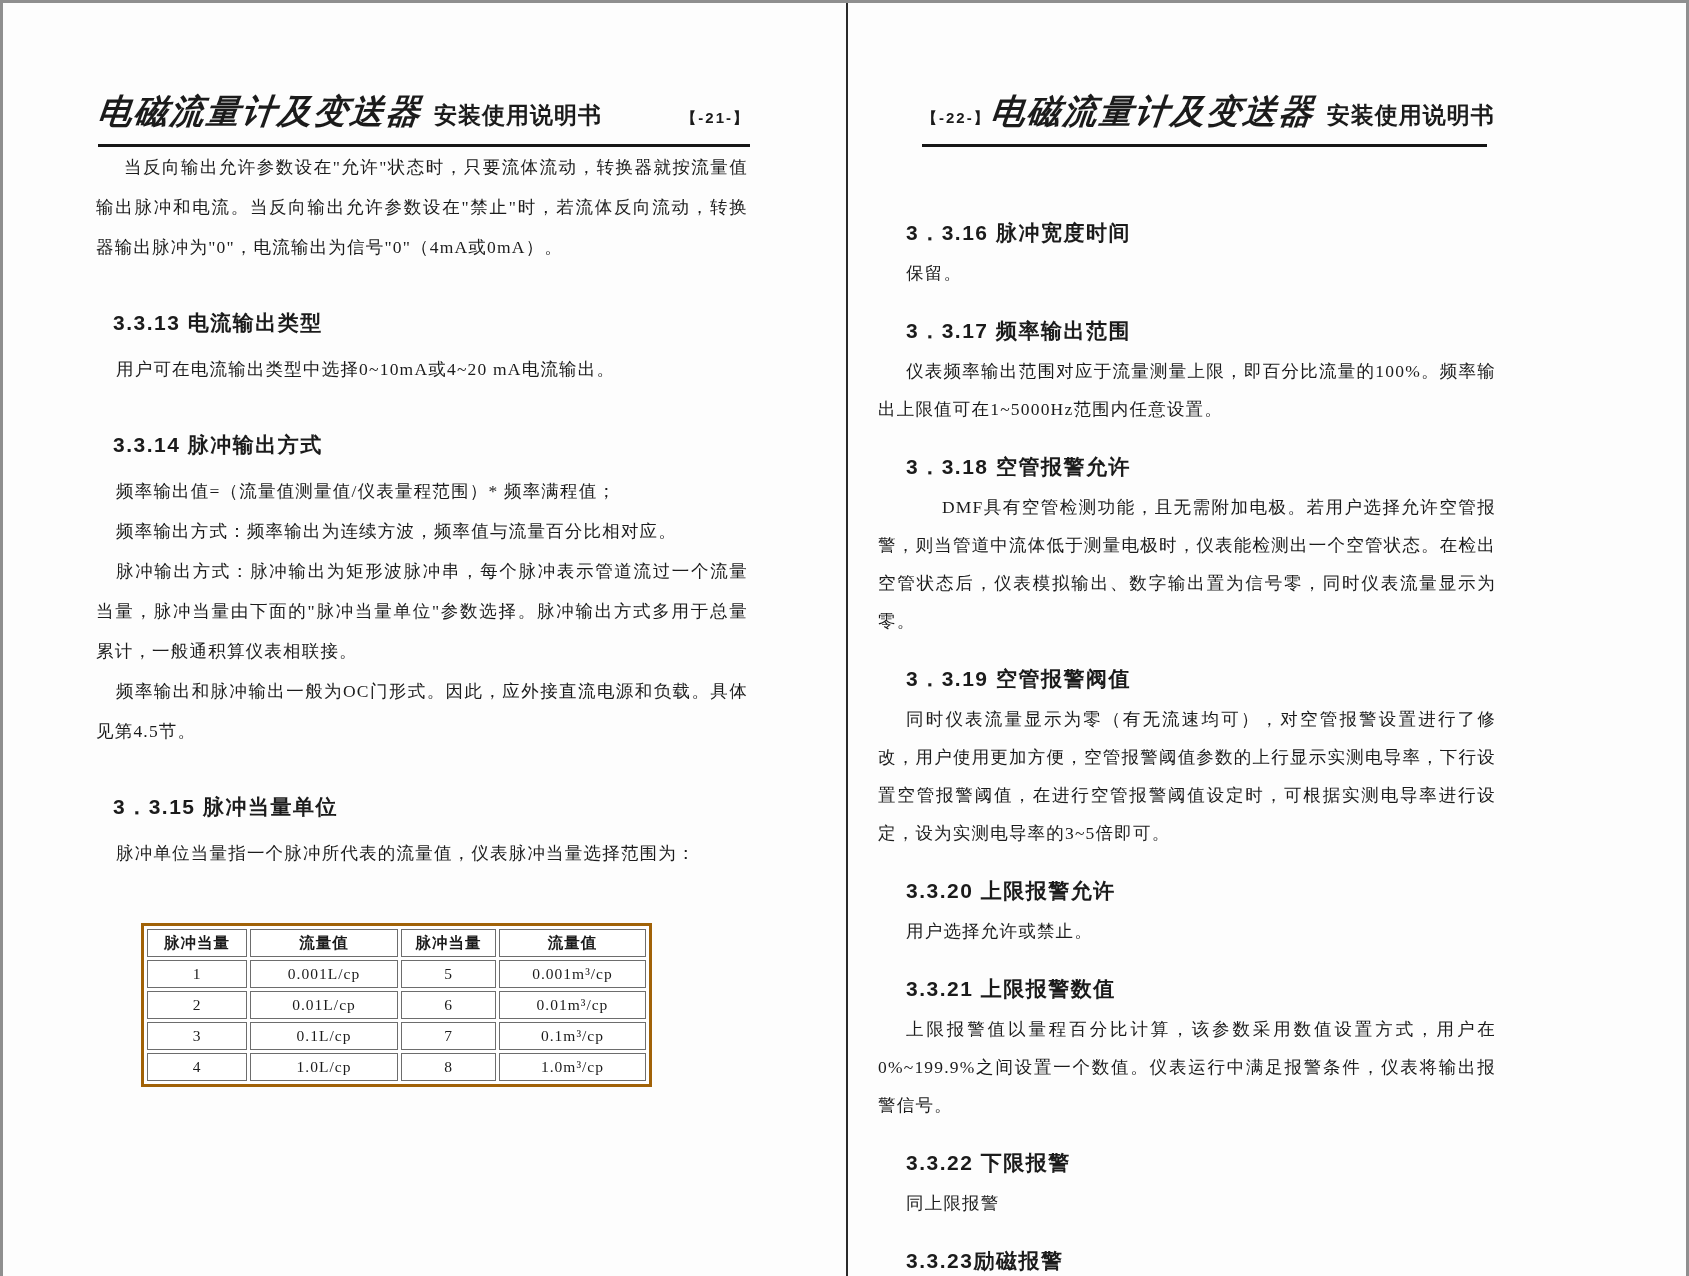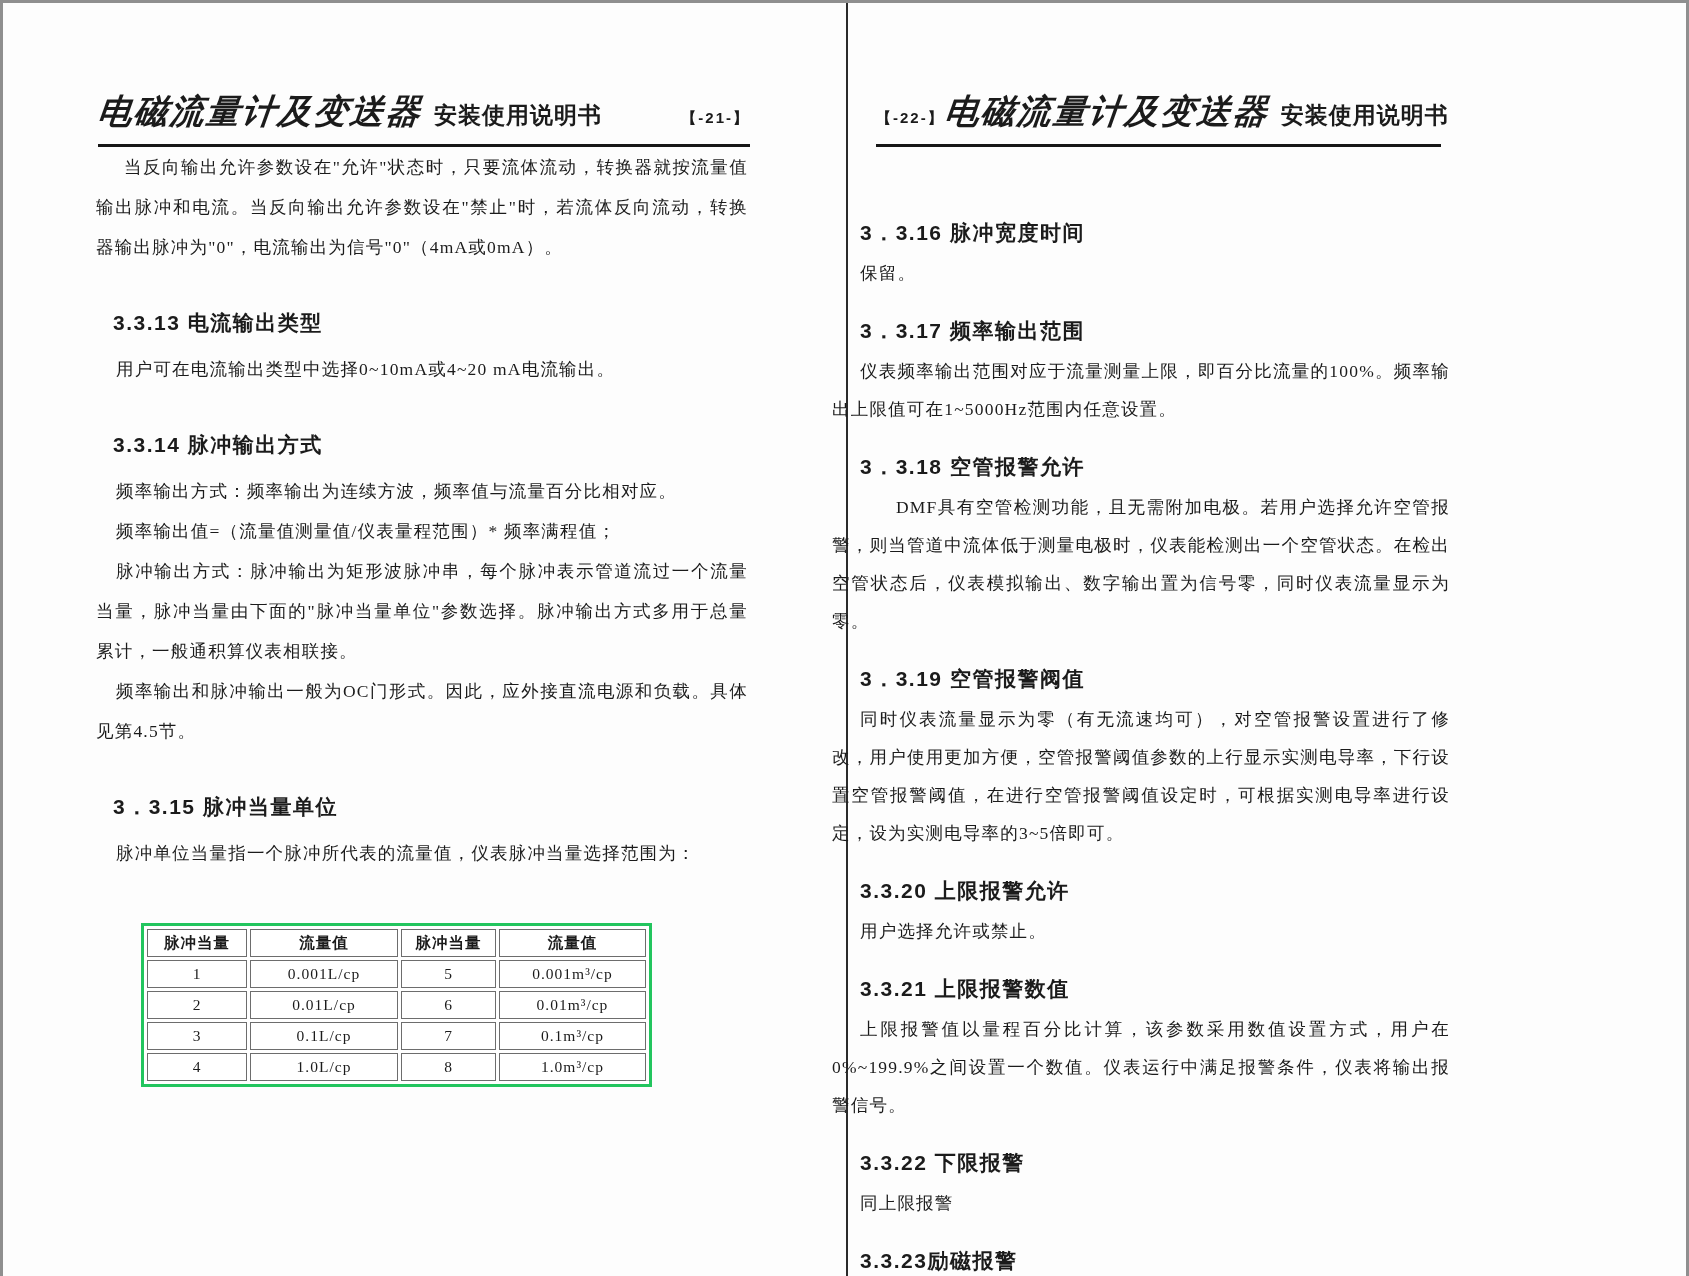--- a/index.html
+++ b/index.html
@@ -25,21 +25,21 @@
     width: 2px;
     background: #2b2b2b;
   }
   .page {
     position: absolute; top: 0;
     height: 100%;
     box-sizing: border-box;
     padding-top: 86px;
   }
   .page-left  { left: 0;     width: 843px; }
-  .page-right { left: 796px; width: 841px; }
+  .page-right { left: 842px; width: 841px; }
 
   
   .page-header {
     display: flex;
     align-items: baseline;
     justify-content: space-between;
     border-bottom: 3px solid #161616;
     padding-bottom: 9px;
     white-space: nowrap;
   }
@@ -95,21 +95,21 @@
   .page-right .blk-p { line-height: 38px; }
   .ind-small { text-indent: 20px; }
   .ind-std   { text-indent: 28px; }
   .ind-deep  { text-indent: 64px; }
 
   
   .param-table {
     border-collapse: separate;
     border-spacing: 3px;
     margin: 50px 0 0 45px;
-    border: 3px solid #22c55e;
+    border: 3px solid #a16207;
     background: #ffffff;
   }
   .param-table th, .param-table td {
     border: 1px solid #6d6d6d;
     box-sizing: border-box;
     text-align: center;
     vertical-align: middle;
     height: 28px;
     padding: 0 4px;
     font-size: 15.5px;
@@ -132,22 +132,22 @@
         <span class="title-main">电磁流量计及变送器</span>
         <span class="title-sub">安装使用说明书</span>
       </span>
       <span class="page-no">【-21-】</span>
     </div>
     <div class="body-col">
         <p class="blk-p ind-std">当反向输出允许参数设在"允许"状态时，只要流体流动，转换器就按流量值输出脉冲和电流。当反向输出允许参数设在"禁止"时，若流体反向流动，转换器输出脉冲为"0"，电流输出为信号"0"（4mA或0mA）。</p>
         <div class="blk-h">3.3.13 电流输出类型</div>
         <p class="blk-p ind-small">用户可在电流输出类型中选择0~10mA或4~20 mA电流输出。</p>
         <div class="blk-h">3.3.14 脉冲输出方式</div>
+        <p class="blk-p ind-small">频率输出值=（流量值测量值/仪表量程范围）* 频率满程值；</p>
         <p class="blk-p ind-small">频率输出方式：频率输出为连续方波，频率值与流量百分比相对应。</p>
-        <p class="blk-p ind-small">频率输出值=（流量值测量值/仪表量程范围）* 频率满程值；</p>
         <p class="blk-p ind-small">脉冲输出方式：脉冲输出为矩形波脉冲串，每个脉冲表示管道流过一个流量当量，脉冲当量由下面的"脉冲当量单位"参数选择。脉冲输出方式多用于总量累计，一般通积算仪表相联接。</p>
         <p class="blk-p ind-small">频率输出和脉冲输出一般为OC门形式。因此，应外接直流电源和负载。具体见第4.5节。</p>
         <div class="blk-h">3．3.15 脉冲当量单位</div>
         <p class="blk-p ind-small">脉冲单位当量指一个脉冲所代表的流量值，仪表脉冲当量选择范围为：</p>
         <table class="param-table">
           <colgroup>
             <col class="col-a">
             <col class="col-b">
             <col class="col-c">
             <col class="col-d">

